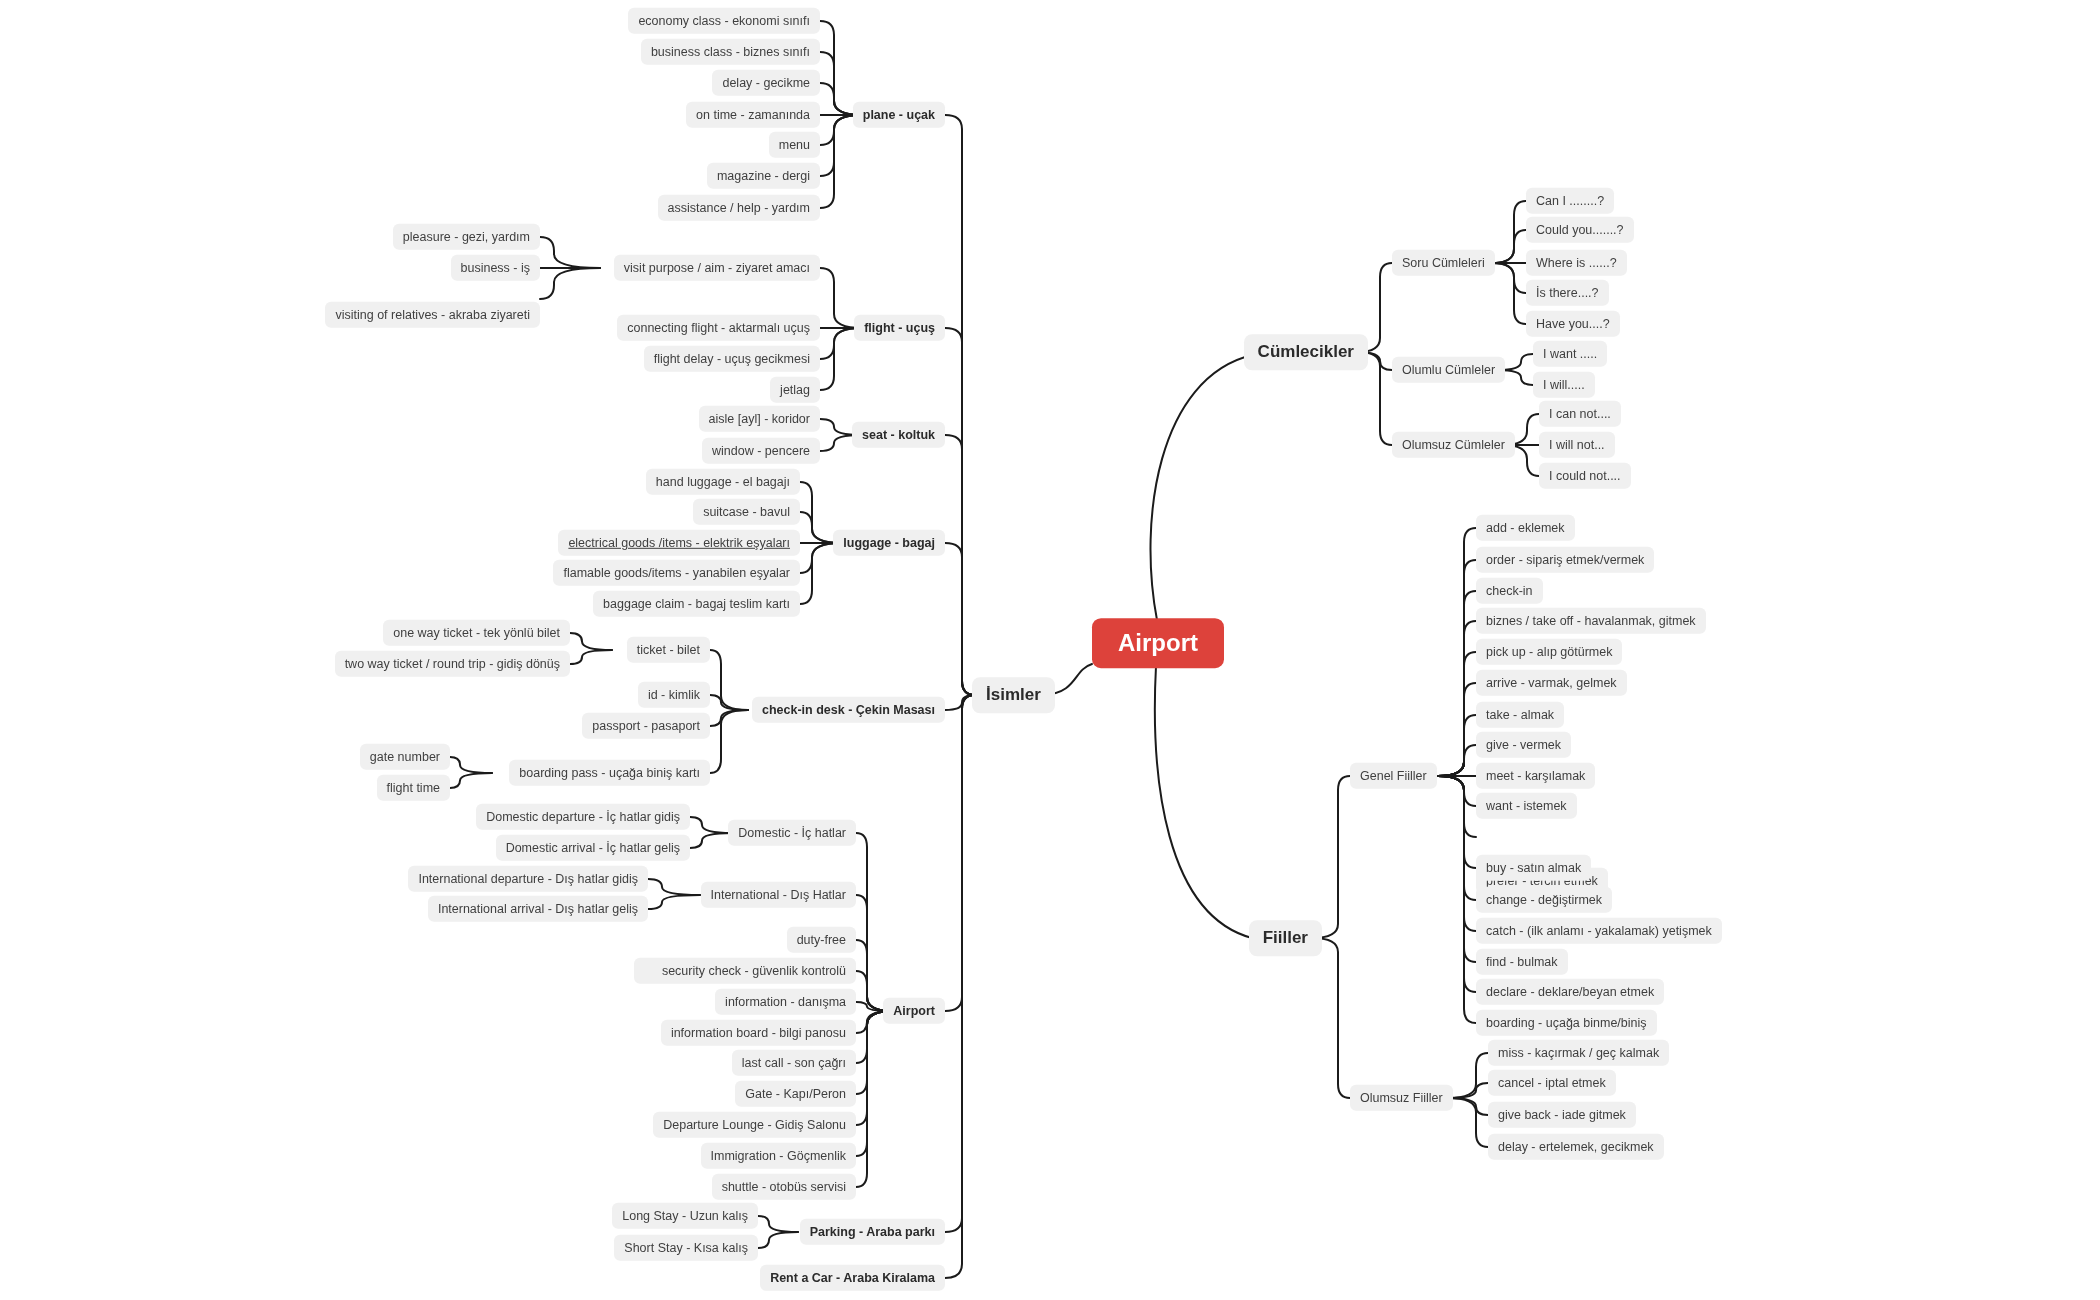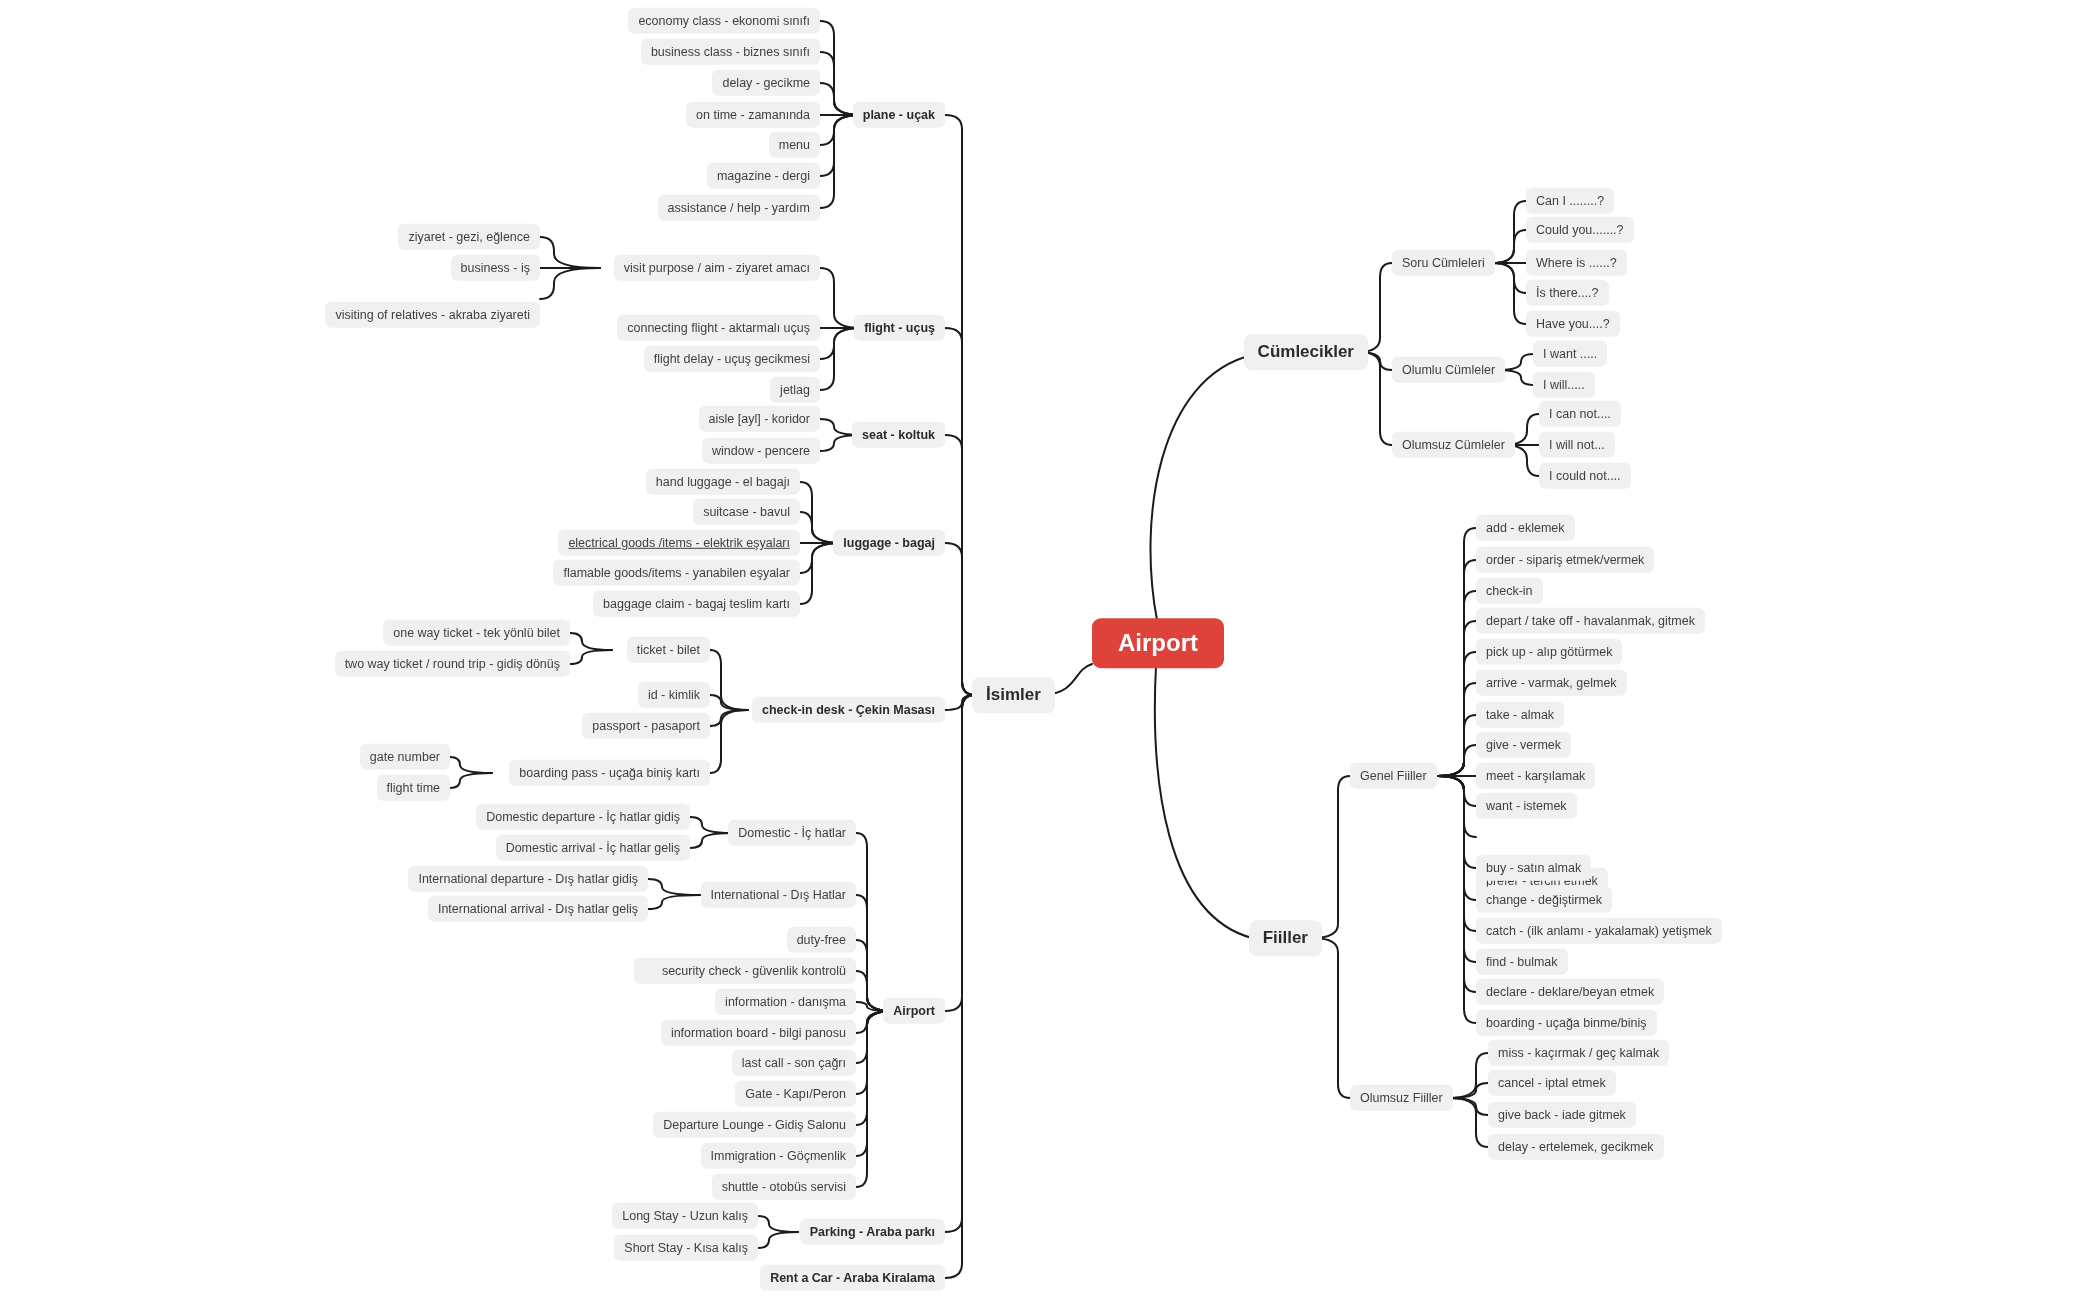--- a/index.html
+++ b/index.html
@@ -155,21 +155,21 @@
       <div class="node leaf" style="right: 1280px; top: 52px;">business class - biznes sınıfı</div>
       <div class="node leaf" style="right: 1280px; top: 83px;">delay - gecikme</div>
       <div class="node leaf" style="right: 1280px; top: 115px;">on time - zamanında</div>
       <div class="node leaf" style="right: 1280px; top: 145px;">menu</div>
       <div class="node leaf" style="right: 1280px; top: 176px;">magazine - dergi</div>
       <div class="node leaf" style="right: 1280px; top: 208px;">assistance / help - yardım</div>
       <div class="node subcat" style="right: 1280px; top: 268px;">visit purpose / aim - ziyaret amacı</div>
       <div class="node leaf" style="right: 1280px; top: 328px;">connecting flight - aktarmalı uçuş</div>
       <div class="node leaf" style="right: 1280px; top: 359px;">flight delay - uçuş gecikmesi</div>
       <div class="node leaf" style="right: 1280px; top: 390px;">jetlag</div>
-      <div class="node leaf" style="right: 1560px; top: 237px;">ziyaret - gezi, eğlence</div>
+      <div class="node leaf" style="right: 1560px; top: 237px;">pleasure - gezi, yardım</div>
       <div class="node leaf" style="right: 1560px; top: 268px;">business - iş</div>
       <div class="node leaf" style="right: 1560px; top: 299px; margin-top: 16px;">visiting of relatives - akraba ziyareti</div>
       <div class="node leaf" style="right: 1280px; top: 419px;">aisle [ayl] - koridor</div>
       <div class="node leaf" style="right: 1280px; top: 451px;">window - pencere</div>
       <div class="node leaf" style="right: 1300px; top: 482px;">hand luggage - el bagajı</div>
       <div class="node leaf" style="right: 1300px; top: 512px;">suitcase - bavul</div>
       <div class="node leaf" style="right: 1300px; top: 543px; text-decoration: underline;">electrical goods /items - elektrik eşyaları</div>
       <div class="node leaf" style="right: 1300px; top: 573px;">flamable goods/items - yanabilen eşyalar</div>
       <div class="node leaf" style="right: 1300px; top: 604px;">baggage claim - bagaj teslim kartı</div>
       <div class="node subcat" style="right: 1390px; top: 650px;">ticket - bilet</div>
@@ -208,21 +208,21 @@
       <div class="node leaf" style="left: 1533px; top: 354px;">I want .....</div>
       <div class="node leaf" style="left: 1533px; top: 385px;">I will.....</div>
       <div class="node leaf" style="left: 1539px; top: 414px;">I can not....</div>
       <div class="node leaf" style="left: 1539px; top: 445px;">I will not...</div>
       <div class="node leaf" style="left: 1539px; top: 476px;">I could not....</div>
       <div class="node subcat" style="left: 1350px; top: 776px;">Genel Fiiller</div>
       <div class="node subcat" style="left: 1350px; top: 1098px;">Olumsuz Fiiller</div>
       <div class="node leaf" style="left: 1476px; top: 528px;">add - eklemek</div>
       <div class="node leaf" style="left: 1476px; top: 560px;">order - sipariş etmek/vermek</div>
       <div class="node leaf" style="left: 1476px; top: 591px;">check-in</div>
-      <div class="node leaf" style="left: 1476px; top: 621px;">depart / take off - havalanmak, gitmek</div>
+      <div class="node leaf" style="left: 1476px; top: 621px;">biznes / take off - havalanmak, gitmek</div>
       <div class="node leaf" style="left: 1476px; top: 652px;">pick up - alıp götürmek</div>
       <div class="node leaf" style="left: 1476px; top: 683px;">arrive - varmak, gelmek</div>
       <div class="node leaf" style="left: 1476px; top: 715px;">take - almak</div>
       <div class="node leaf" style="left: 1476px; top: 745px;">give - vermek</div>
       <div class="node leaf" style="left: 1476px; top: 776px;">meet - karşılamak</div>
       <div class="node leaf" style="left: 1476px; top: 806px;">want - istemek</div>
       <div class="node leaf" style="left: 1476px; top: 837px; margin-top: 44px;">prefer - tercih etmek</div>
       <div class="node leaf" style="left: 1476px; top: 868px;">buy - satın almak</div>
       <div class="node leaf" style="left: 1476px; top: 900px;">change - değiştirmek</div>
       <div class="node leaf" style="left: 1476px; top: 931px;">catch - (ilk anlamı - yakalamak) yetişmek</div>

